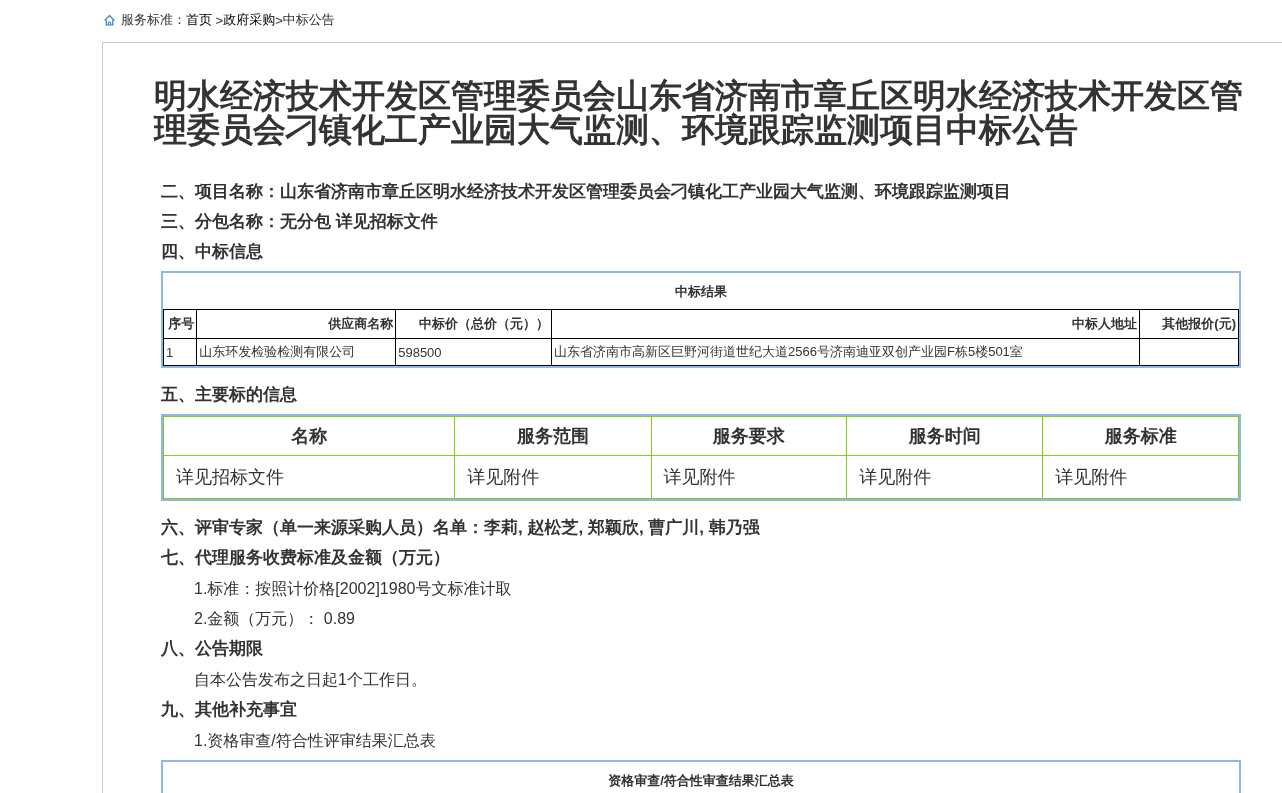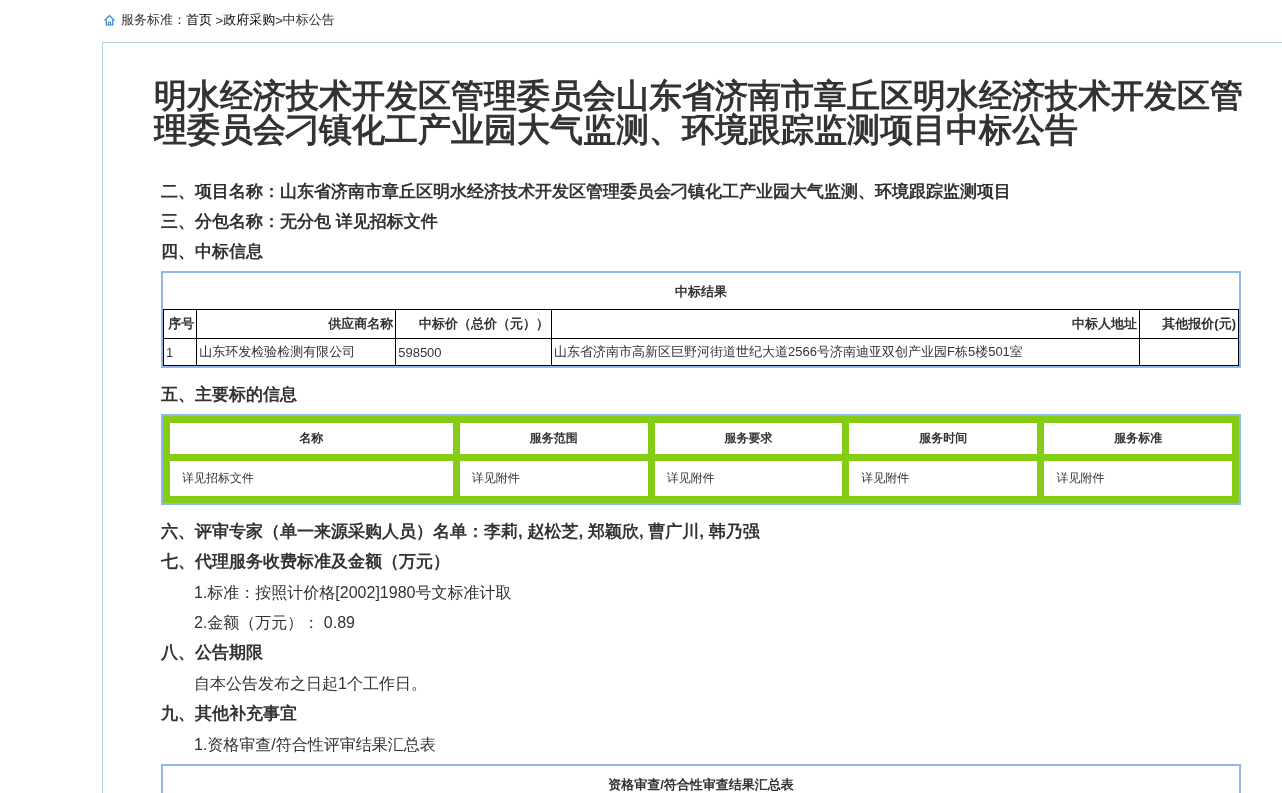--- a/index.html
+++ b/index.html
@@ -57,21 +57,21 @@
     text-align: center;
     font-size: 13px; font-weight: bold;
     padding: 10px 0 8px 0;
   }
   table { border-collapse: collapse; width: 100%; table-layout: fixed; }
   .tbl-black th, .tbl-black td { border: 1px solid #000; font-size: 13px; }
   .tbl-black th { font-weight: bold; text-align: right; padding: 5px 2px; }
   .tbl-black td { font-weight: normal; text-align: left; padding: 4px 2px; overflow: hidden; white-space: nowrap; }
   
   .tbl-blue-wrap { border: 2px solid #8db8e8; margin: 8px 0 16px 0; }
-  .tbl-blue th, .tbl-blue td { border: 7px solid #84cc16; font-size: 12px; }
+  .tbl-blue th, .tbl-blue td { border: 1px solid #84cc16; font-size: 18px; }
   .tbl-blue th { font-weight: bold; padding: 7px 2px; }
   .tbl-blue td { font-weight: normal; padding: 9px 12px; }
   .review-wrap { margin-bottom: 0; }
 </style>
 </head>
 <body>
 
 <div class="breadcrumb">
   <span class="home-ic">
     <svg width="13" height="13" viewBox="0 0 16 16">

